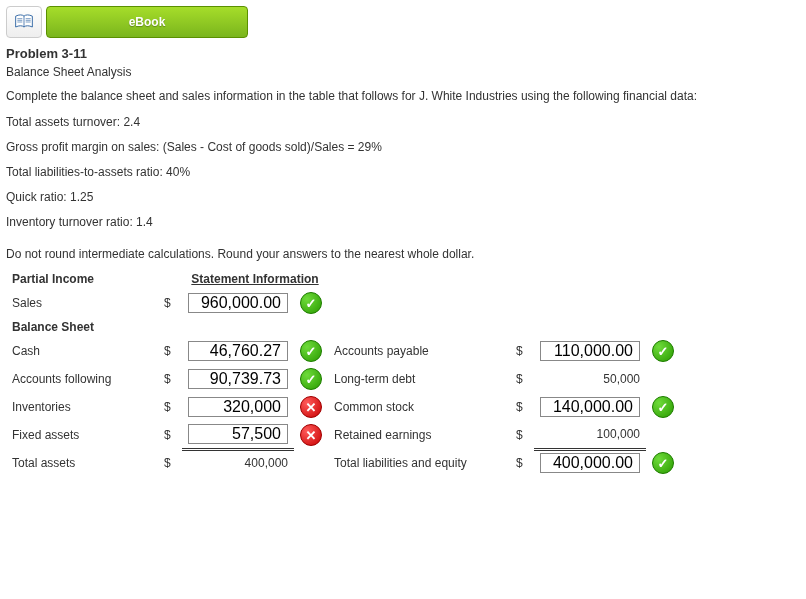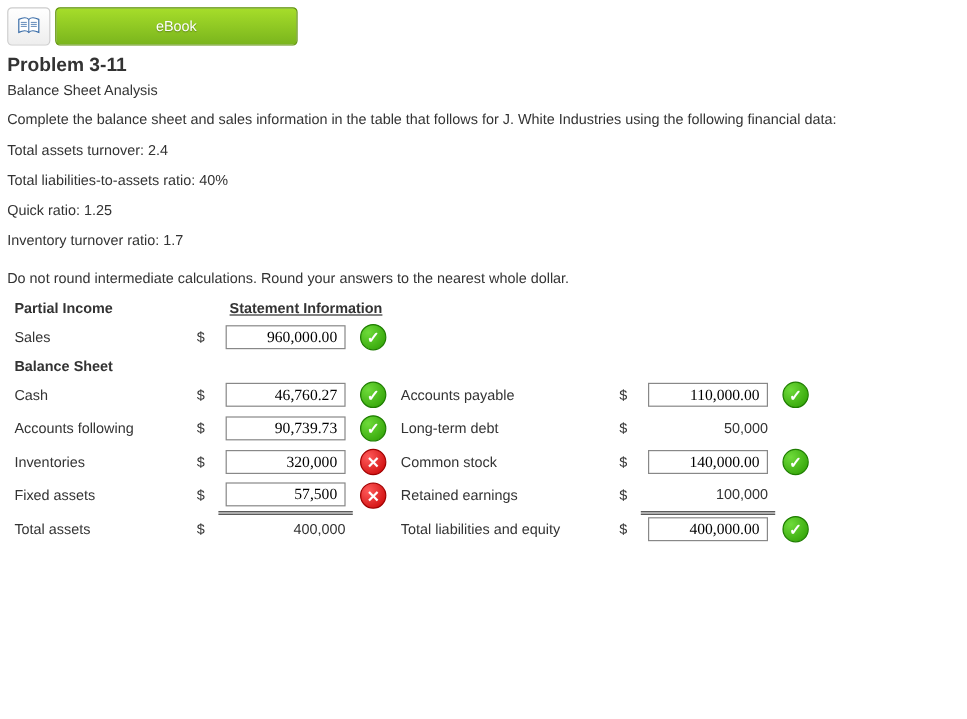--- a/index.html
+++ b/index.html
@@ -28,51 +28,51 @@
     cursor: pointer;
   }
   .book-icon-btn svg { width: 20px; height: 16px; }
   .ebook-btn {
     height: 30px;
     width: 200px;
     border: 1px solid #5a9000;
     border-radius: 4px;
     background: linear-gradient(#a6dd2a, #7ab51d);
     color: #fff;
-    font-weight: normal;
+    font-weight: bold;
     font-size: 12px;
     text-shadow: 0 1px 1px rgba(0,0,0,0.3);
     display: flex;
     align-items: center;
     justify-content: center;
     cursor: pointer;
   }
-  .problem-title { font-weight: bold; font-size: 16px; margin-top: 8px; }
+  .problem-title { font-weight: bold; font-size: 13px; margin-top: 8px; }
   .subtitle { margin-top: 4px; }
   .instructions { margin-top: 10px; }
   .data-list { margin-top: 10px; }
   .data-list div { margin-top: 7px; line-height: 1.5; }
   .note { margin-top: 16px; margin-bottom: 8px;}
   table.sheet { border-collapse: collapse; margin-top: 4px; }
   table.sheet td { padding: 3px 6px; vertical-align: middle; font-size: 12px; white-space: nowrap;}
   .section-head { font-weight: bold; padding-top:6px; padding-bottom:4px;}
   .center { text-align:center;text-decoration:underline; }
   .col-label { width: 140px; }
   .col-cur { width: 12px; text-align:right; }
   .col-input { width: 100px; }
   .col-mark { width: 22px; }
   .col-label2 { width: 170px; }
   input.num {
     width: 100px;
     height: 20px;
     border: 1px solid #888;
     padding: 0 6px;
     text-align: right;
-    font-size: 13px;
-    font-family: Liberation Serif, serif;
+    font-size: 16px;
+    font-family: Liberation Sans, sans-serif;
     box-sizing: border-box;
   }
   .static-val { padding-left:4px;text-align:right; }
   .mark {
     width: 20px; height: 20px; border-radius: 50%;
     display: inline-flex; align-items:center; justify-content:center;
     color:#fff; font-weight:bold; font-size:13px;
   }
   .mark.correct { background: radial-gradient(circle at 30% 30%, #6edb3a, #2a9b00); border:1px solid #1e7d00;}
   .mark.incorrect { background: radial-gradient(circle at 30% 30%, #ff5b5b, #c80000); border:1px solid #a00000;}
@@ -91,23 +91,24 @@
   </div>
   <div class="ebook-btn">eBook</div>
 </div>
 
 <div class="problem-title">Problem 3-11</div>
 <div class="subtitle">Balance Sheet Analysis</div>
 <div class="instructions">Complete the balance sheet and sales information in the table that follows for J. White Industries using the following financial data:</div>
 
 <div class="data-list">
   <div>Total assets turnover: 2.4</div>
+  <div>Gross profit margin on sales: (Sales - Cost of goods sold)/Sales = 29%</div>
   <div>Total liabilities-to-assets ratio: 40%</div>
   <div>Quick ratio: 1.25</div>
-  <div>Inventory turnover ratio: 1.7</div>
+  <div>Inventory turnover ratio: 1.4</div>
 </div>
 
 <div class="note">Do not round intermediate calculations. Round your answers to the nearest whole dollar.</div>
 
 <table class="sheet">
   <tbody>
       <tr>
     <td class="section-head col-label">Partial Income</td>
     <td class="col-cur"></td>
     <td class="section-head center" colspan="2">Statement Information</td>

